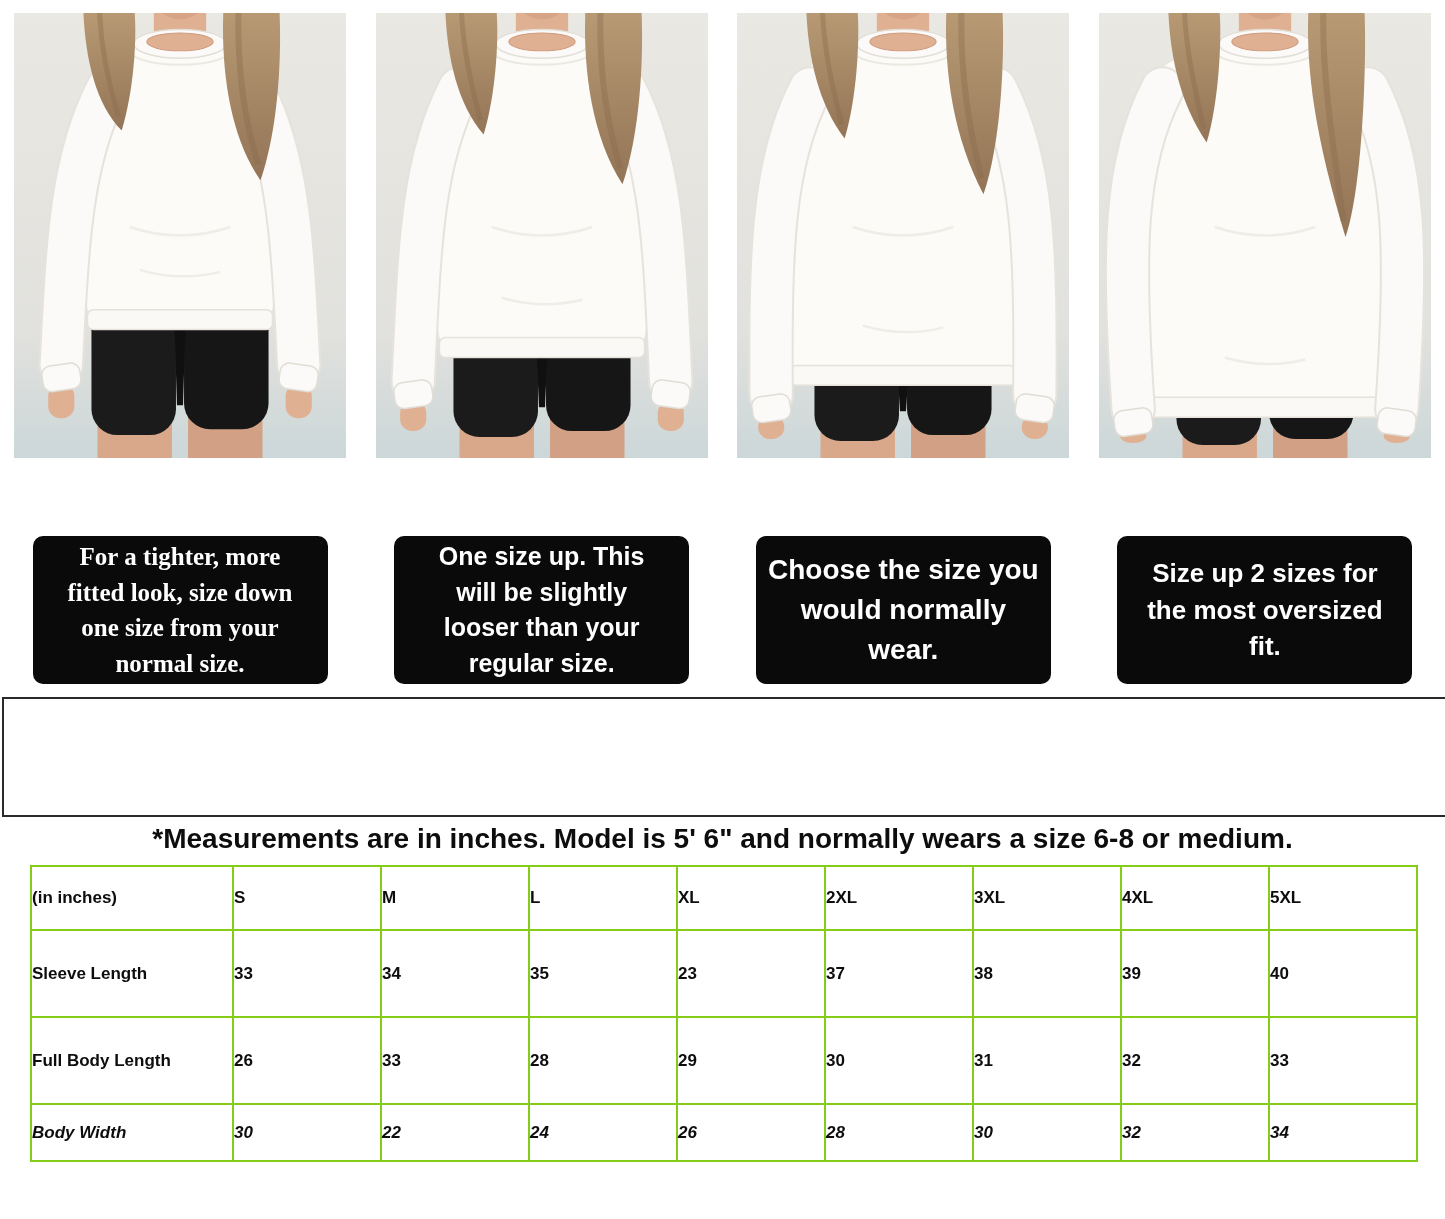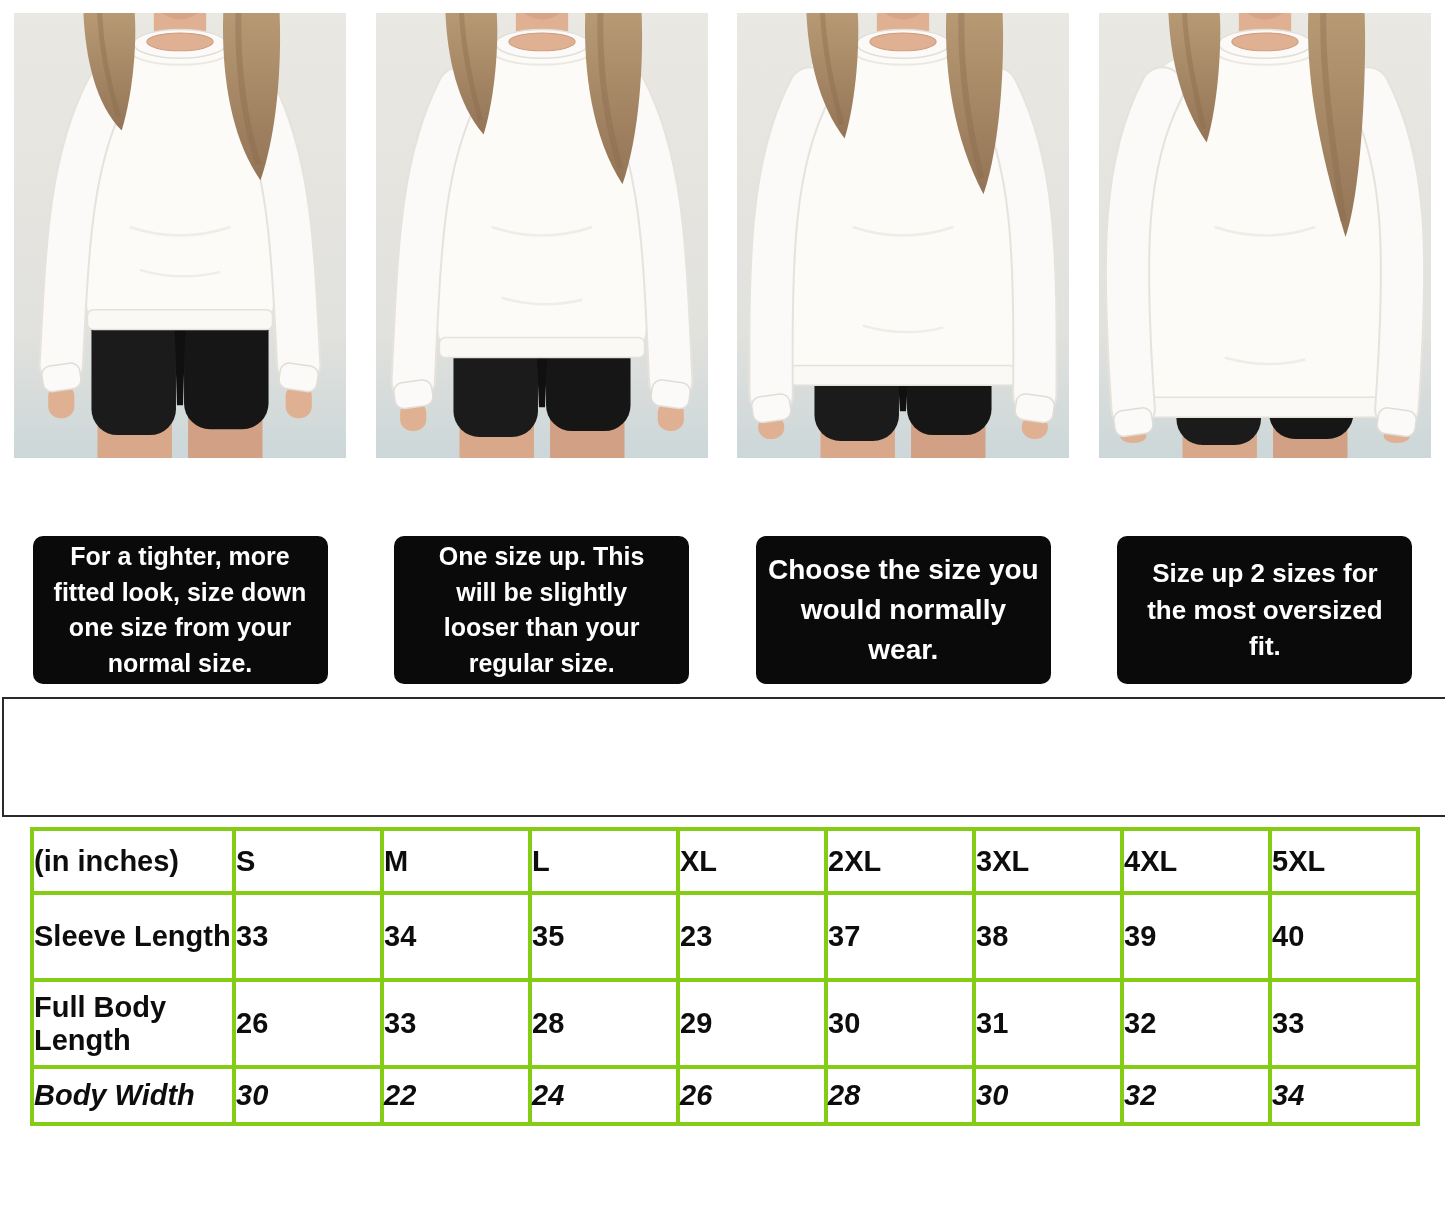--- a/index.html
+++ b/index.html
@@ -12,42 +12,42 @@
   .photo{width:332px;height:445px;overflow:hidden;background:#e4e2dd;}
   .photo svg{display:block;}
   
   .boxes-row{display:flex;justify-content:space-between;padding:78px 14px 0 14px;}
   .col{width:332px;display:flex;justify-content:center;}
   .fit-box{
     width:295px;height:148px;background:#0a0a0a;color:#fff;border-radius:10px;
     display:flex;align-items:center;justify-content:center;text-align:center;
     font-weight:700;white-space:pre-line;line-height:1.42;padding:0 6px;box-sizing:border-box;
   }
-  .f1{font-size:25px;}
+  .f1{font-size:25px;font-family:Liberation Serif, serif;}
   .f2{font-size:28px;}
   .f3{font-size:25px;}
   .f4{font-size:26px;}
   
   .blank-box{
     margin-top:13px;margin-left:2px;width:1460px;height:116px;
     border:2px solid #2a2a2a;background:#fff;
   }
   
   .note{
     margin-top:6px;text-align:center;font-weight:700;font-size:28px;color:#0d0d0d;
   }
   
   table.size{
     border-collapse:collapse;margin:10px 0 0 30px;table-layout:fixed;
   }
   table.size col.c0{width:202px;}
   table.size col.c{width:148px;}
   table.size th,table.size td{
-    border:4px solid #84cc16;background:#fff;color:#0d0d0d;
-    font-weight:700;font-size:29px;text-align:left;vertical-align:middle;
+    border:2px solid #84cc16;background:#fff;color:#0d0d0d;
+    font-weight:700;font-size:17px;text-align:left;vertical-align:middle;
     padding:4px 0;box-sizing:border-box;
   }
   tr.hdr{height:64px;}
   tr.tall{height:87px;}
   tr.short{height:57px;font-style:italic;}
 </style>
 </head>
 <body>
 
 <div class="page">
@@ -259,20 +259,21 @@
     </div>
     <div class="col">
       <div class="fit-box f4">Size up 2 sizes for
 the most oversized
 fit.</div>
     </div>
   </div>
 
   <div class="blank-box"></div>
 
+  <div class="note">*Measurements are in inches. Model is 5' 6" and normally wears a size 6-8 or medium.</div>
 
   <table class="size">
     <colgroup>
         <col class="c0">
         <col class="c">
         <col class="c">
         <col class="c">
         <col class="c">
         <col class="c">
         <col class="c">

